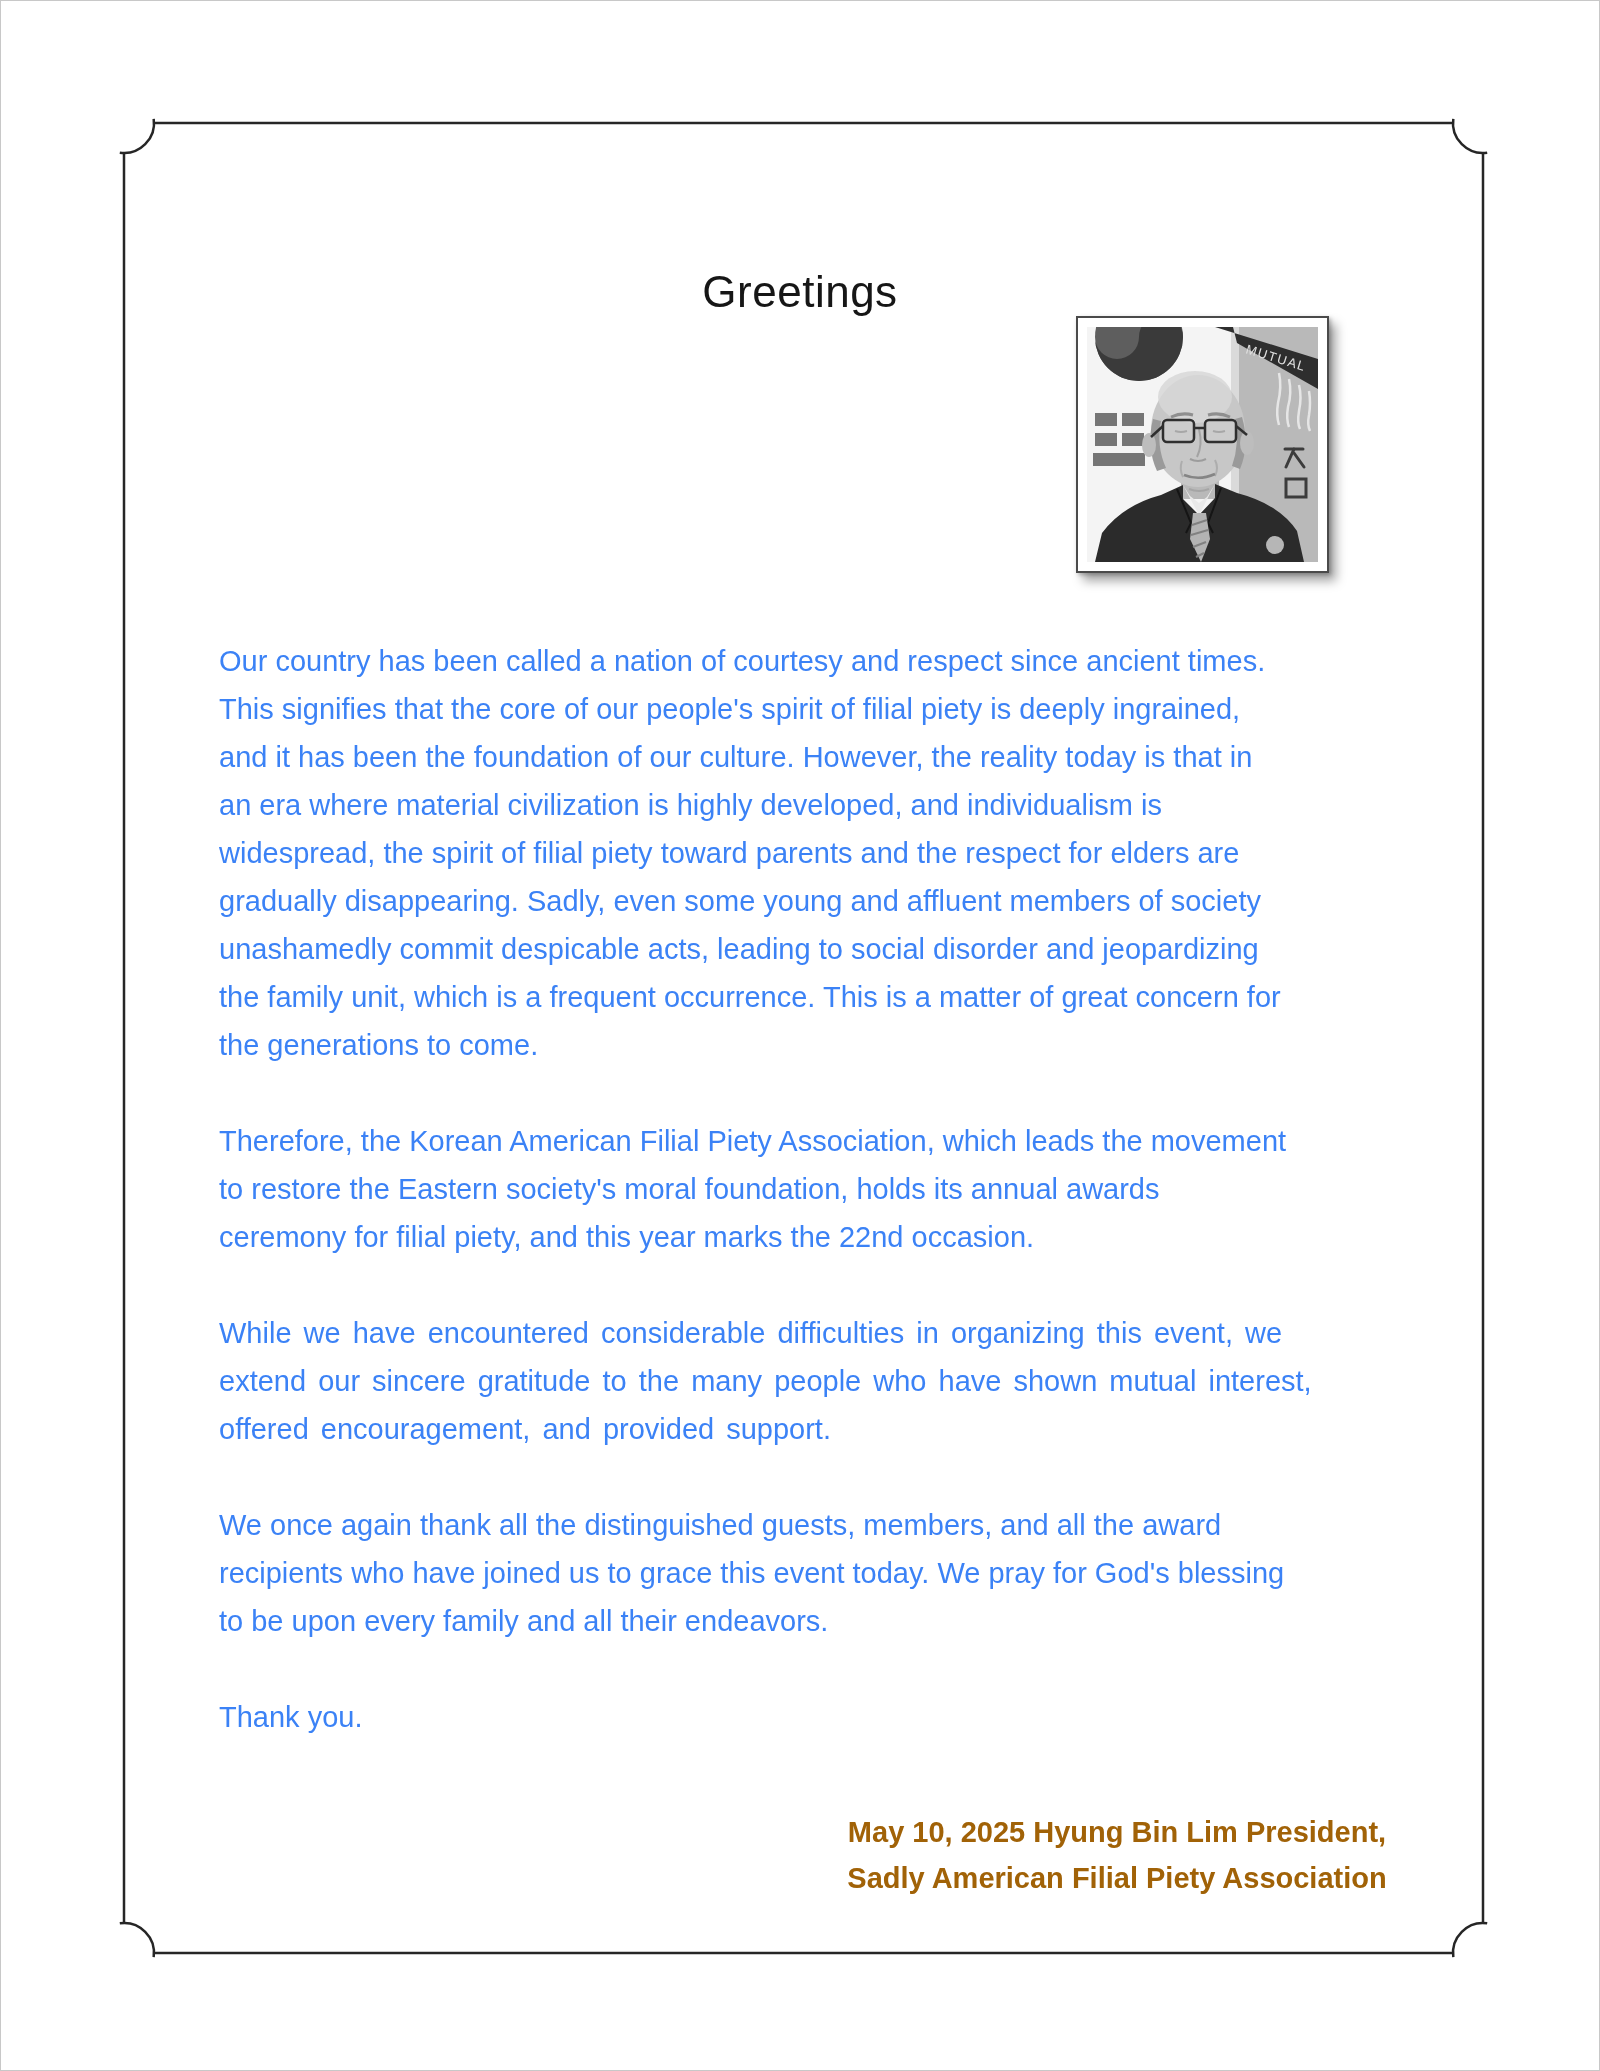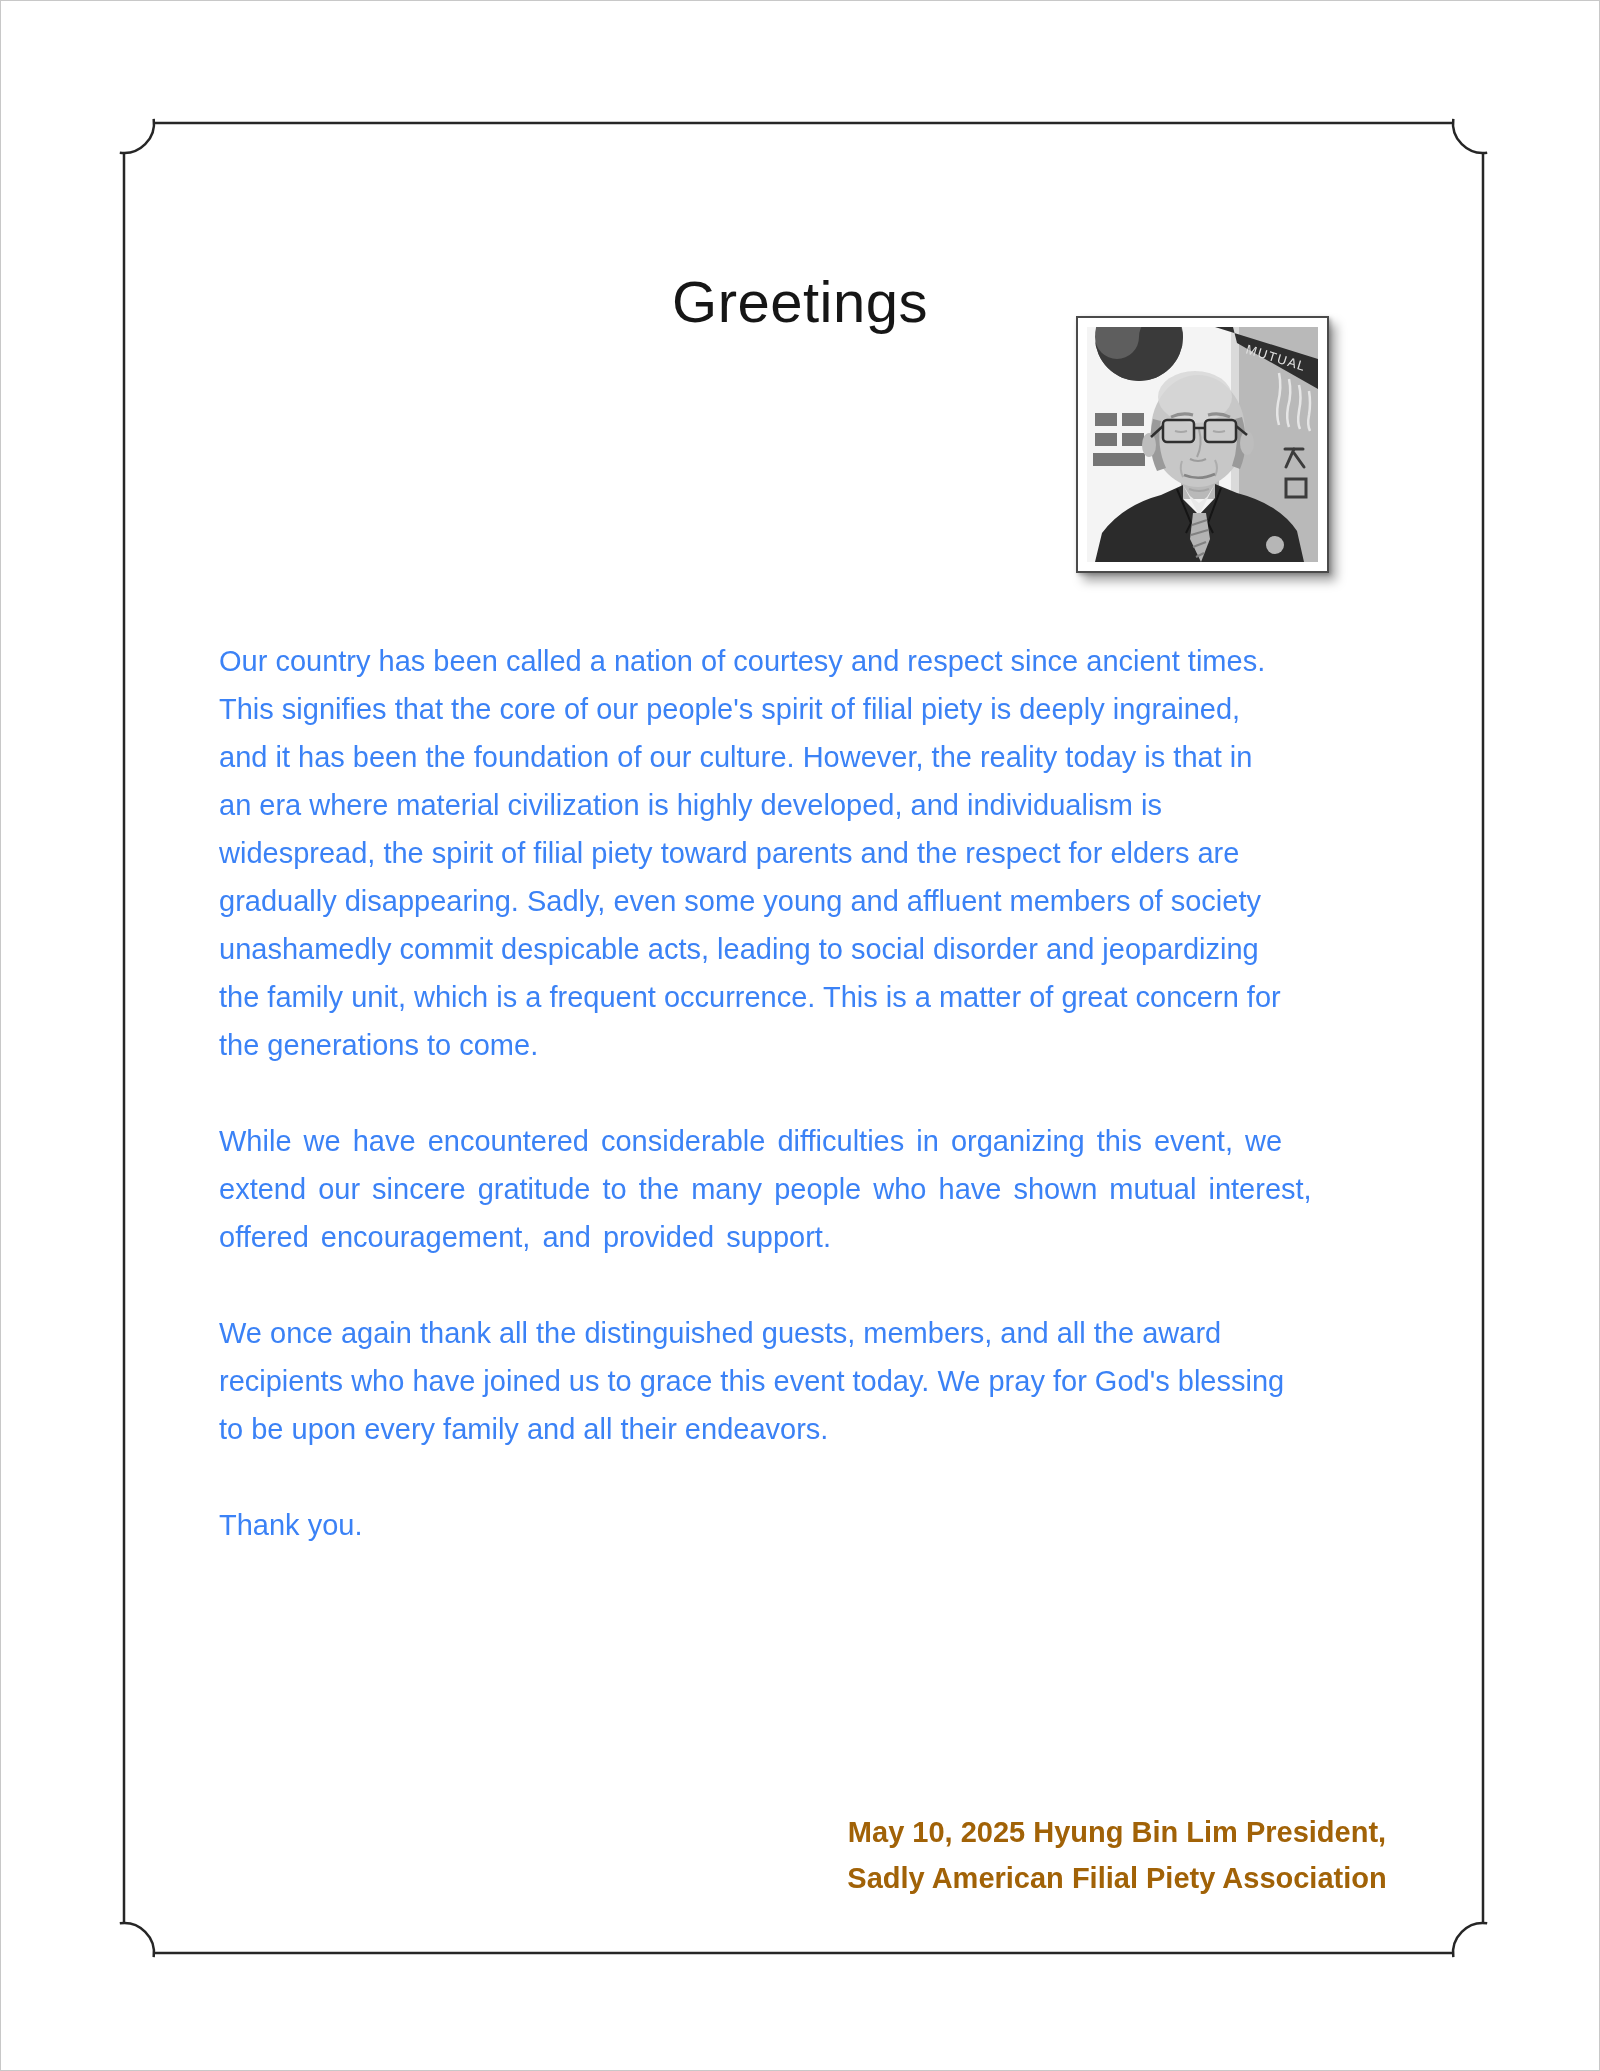--- a/index.html
+++ b/index.html
@@ -18,21 +18,21 @@
     position: absolute;
     left: 0; top: 0;
     width: 1600px; height: 2071px;
     pointer-events: none;
   }
   .doc-title {
     position: absolute;
     left: 0; right: 0;
     top: 233px;
     text-align: center;
-    font-size: 58px;
+    font-size: 44px;
     line-height: 58px;
     font-weight: 400;
     letter-spacing: 0.5px;
     color: #161616;
   }
   .photo-frame {
     position: absolute;
     left: 1075px;
     top: 315px;
     width: 253px;
@@ -180,20 +180,23 @@
   <div class="body-column">
     <p class="para">Our country has been called a nation of courtesy and respect since ancient times.
 This signifies that the core of our people's spirit of filial piety is deeply ingrained,
 and it has been the foundation of our culture. However, the reality today is that in
 an era where material civilization is highly developed, and individualism is
 widespread, the spirit of filial piety toward parents and the respect for elders are
 gradually disappearing. Sadly, even some young and affluent members of society
 unashamedly commit despicable acts, leading to social disorder and jeopardizing
 the family unit, which is a frequent occurrence. This is a matter of great concern for
 the generations to come.</p>
+    <p class="para">Therefore, the Korean American Filial Piety Association, which leads the movement
+to restore the Eastern society's moral foundation, holds its annual awards
+ceremony for filial piety, and this year marks the 22nd occasion.</p>
     <p class="para justified">While we have encountered considerable difficulties in organizing this event, we
 extend our sincere gratitude to the many people who have shown mutual interest,
 offered encouragement, and provided support.</p>
     <p class="para">We once again thank all the distinguished guests, members, and all the award
 recipients who have joined us to grace this event today. We pray for God's blessing
 to be upon every family and all their endeavors.</p>
     <p class="para closing">Thank you.</p>
   </div>
 
   <div class="signature-block">

